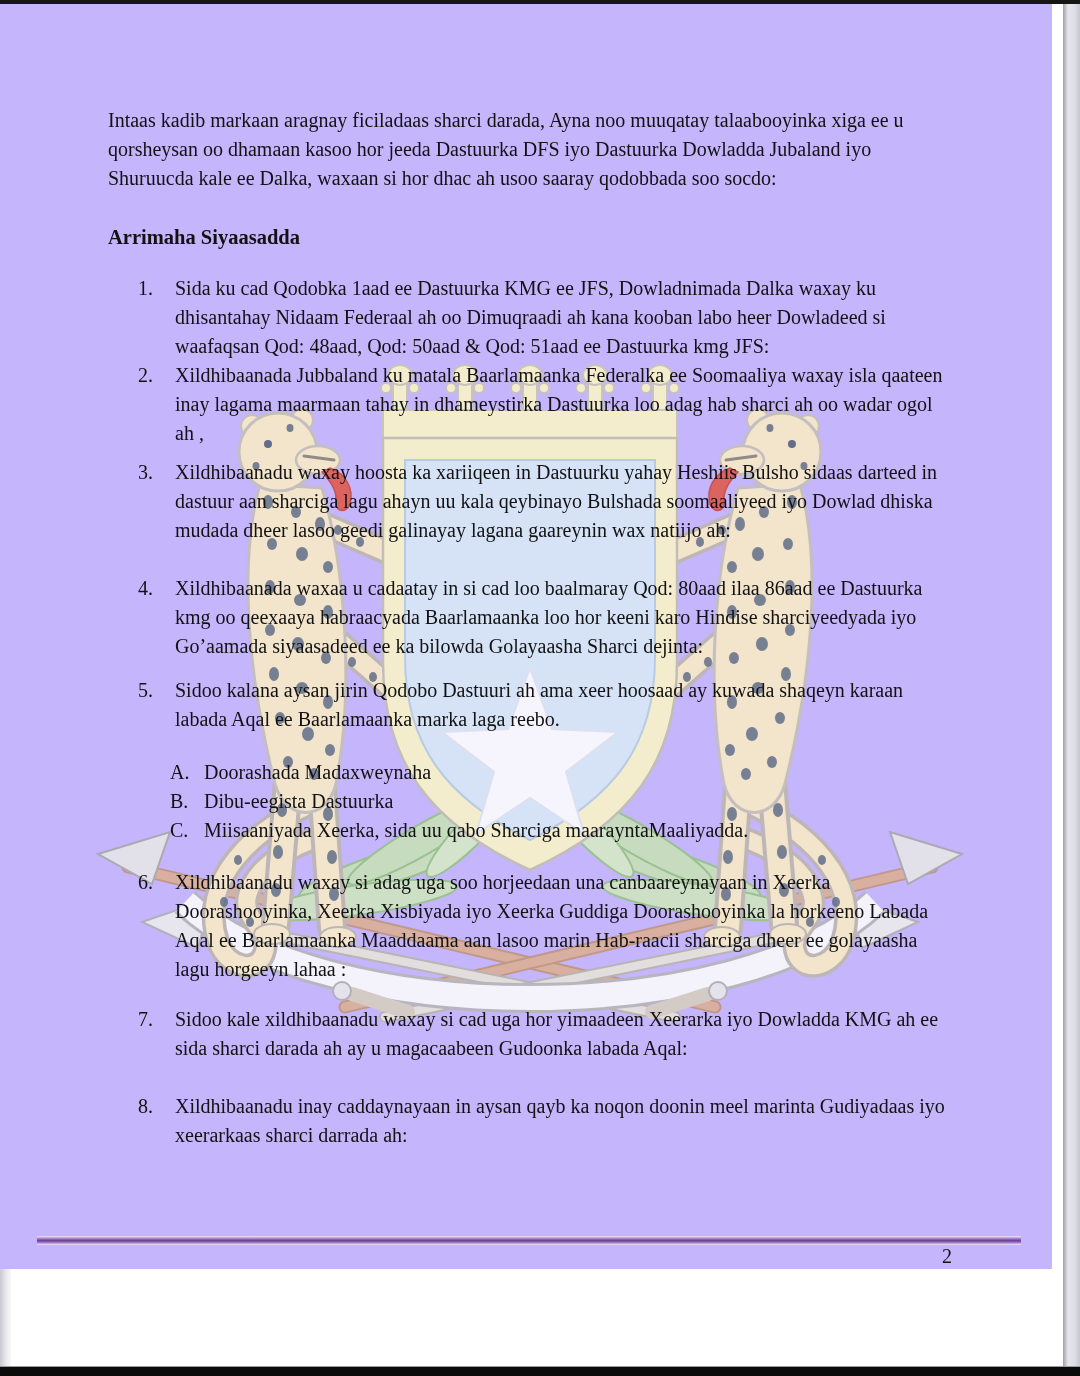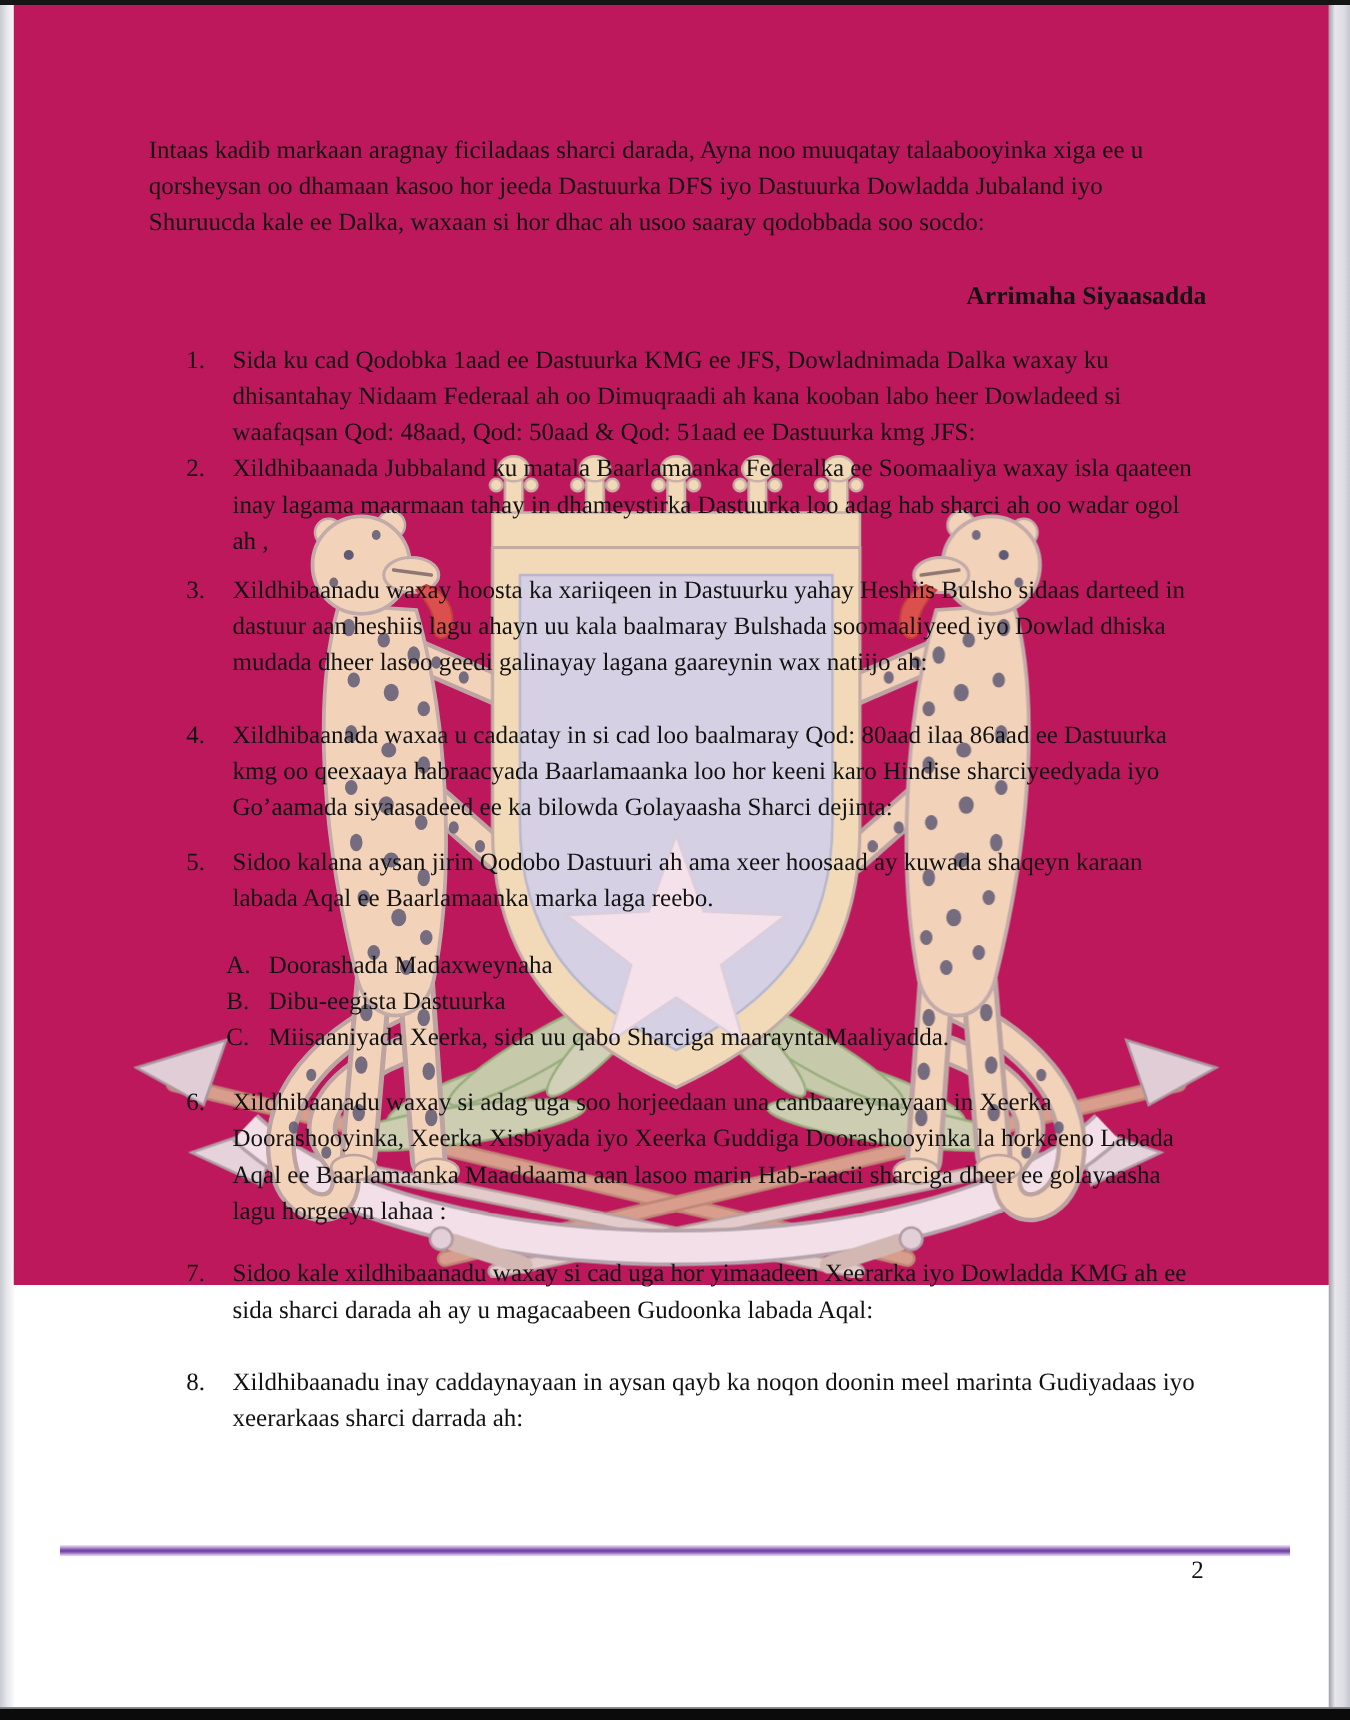--- a/index.html
+++ b/index.html
@@ -6,25 +6,25 @@
   body{
     width:1080px;height:1376px;position:relative;background:#ffffff;
     font-family:"Liberation Serif","DejaVu Serif",serif;color:#121212;overflow:hidden;
   }
   .bar-top{position:absolute;left:0;top:0;width:1080px;height:4px;background:#151515;}
   .bar-bottom{position:absolute;left:0;top:1366px;width:1080px;height:10px;background:#0b0b0b;border-top:1px solid #9a9aa2;}
   .edge-left{position:absolute;left:0;top:4px;width:11px;height:1362px;
     background:linear-gradient(to right,#c9c9d1,#e8e8ee 55%,#f8f8fa);}
   .edge-right{position:absolute;right:0;top:4px;width:17px;height:1362px;
     background:linear-gradient(to right,#9fa0a8,#e6e6ec 30%,#dddde3 70%,#c6c6ce);}
-  .page{position:absolute;left:11px;top:4px;width:1052px;height:1024px;background:#be185d;}
+  .page{position:absolute;left:0;top:4px;width:1052px;height:1265px;background:#c4b5fd;}
   .watermark{position:absolute;left:90px;top:358px;width:880px;height:660px;z-index:0;}
   .content{position:absolute;left:108px;top:102px;width:846px;z-index:1;
     font-size:20px;line-height:29px;}
-  .heading{margin-top:30px;text-align:right;font-weight:bold;font-size:20.5px;}
+  .heading{margin-top:30px;text-align:left;font-weight:bold;font-size:20.5px;}
   .list{margin-top:22px;}
   .li{display:flex;}
   .li .marker{flex:0 0 37px;margin-left:30px;}
   .li .txt{flex:1;}
   .sub{margin-left:62px;}
   .sub .marker{flex:0 0 34px;margin-left:0;}
   .mt10{margin-top:10px}.mt15{margin-top:15px}.mt21{margin-top:21px}
   .mt23{margin-top:23px}.mt24{margin-top:24px}.mt29{margin-top:29px}
   .footer-line{position:absolute;left:37px;top:1232px;width:984px;height:9px;z-index:1;
     background:linear-gradient(to bottom,#f0e8f8 0%,#c3a8de 18%,#8a63b4 38%,#6a3d9e 52%,#8a63b4 66%,#c3a8de 84%,#f0e8f8 100%);}
@@ -199,21 +199,21 @@
       <div class="li">
         <span class="marker">1.</span>
         <span class="txt">Sida ku cad Qodobka 1aad ee Dastuurka KMG ee JFS, Dowladnimada Dalka waxay ku dhisantahay Nidaam Federaal ah oo Dimuqraadi ah kana kooban labo heer Dowladeed si waafaqsan Qod: 48aad, Qod: 50aad &amp; Qod: 51aad ee Dastuurka kmg JFS:</span>
       </div>
       <div class="li">
         <span class="marker">2.</span>
         <span class="txt">Xildhibaanada Jubbaland ku matala Baarlamaanka Federalka ee Soomaaliya waxay isla qaateen inay lagama maarmaan tahay in dhameystirka Dastuurka loo adag hab sharci ah oo wadar ogol ah ,</span>
       </div>
       <div class="li mt10">
         <span class="marker">3.</span>
-        <span class="txt">Xildhibaanadu waxay hoosta ka xariiqeen in Dastuurku yahay Heshiis Bulsho sidaas darteed in dastuur aan heshiis lagu ahayn uu kala baalmaray Bulshada soomaaliyeed iyo Dowlad dhiska mudada dheer lasoo geedi galinayay lagana gaareynin wax natiijo ah:</span>
+        <span class="txt">Xildhibaanadu waxay hoosta ka xariiqeen in Dastuurku yahay Heshiis Bulsho sidaas darteed in dastuur aan sharciga lagu ahayn uu kala qeybinayo Bulshada soomaaliyeed iyo Dowlad dhiska mudada dheer lasoo geedi galinayay lagana gaareynin wax natiijo ah:</span>
       </div>
       <div class="li mt29">
         <span class="marker">4.</span>
         <span class="txt">Xildhibaanada waxaa u cadaatay in si cad loo baalmaray Qod: 80aad ilaa 86aad ee Dastuurka kmg oo qeexaaya habraacyada Baarlamaanka loo hor keeni karo Hindise sharciyeedyada iyo Go’aamada siyaasadeed ee ka bilowda Golayaasha Sharci dejinta:</span>
       </div>
       <div class="li mt15">
         <span class="marker">5.</span>
         <span class="txt">Sidoo kalana aysan jirin Qodobo Dastuuri ah ama xeer hoosaad ay kuwada shaqeyn karaan labada Aqal ee Baarlamaanka marka laga reebo.</span>
       </div>
 

